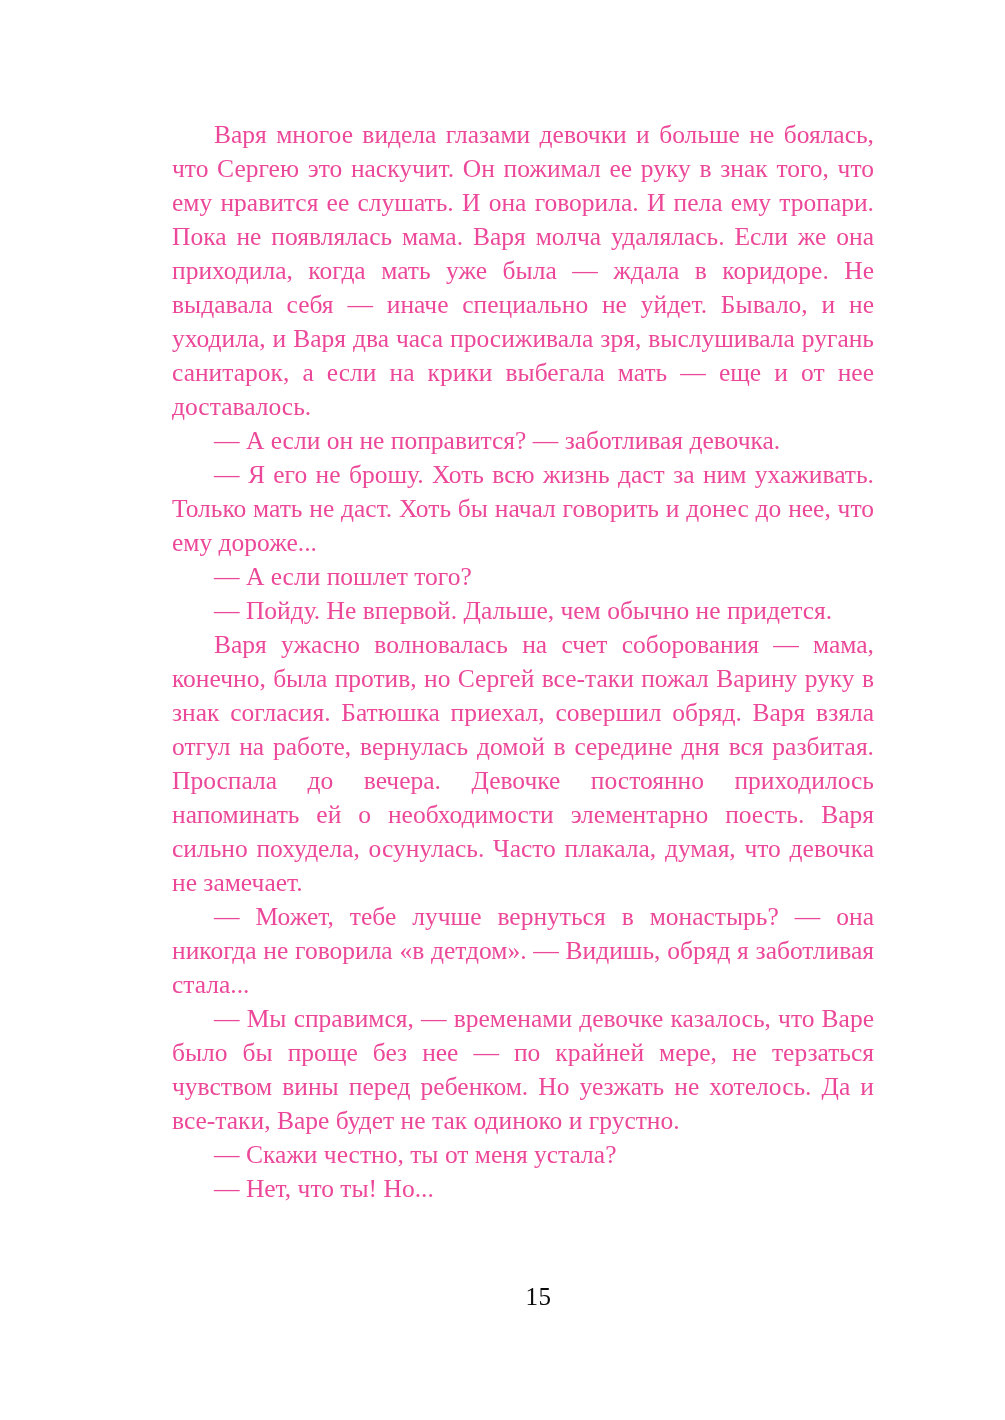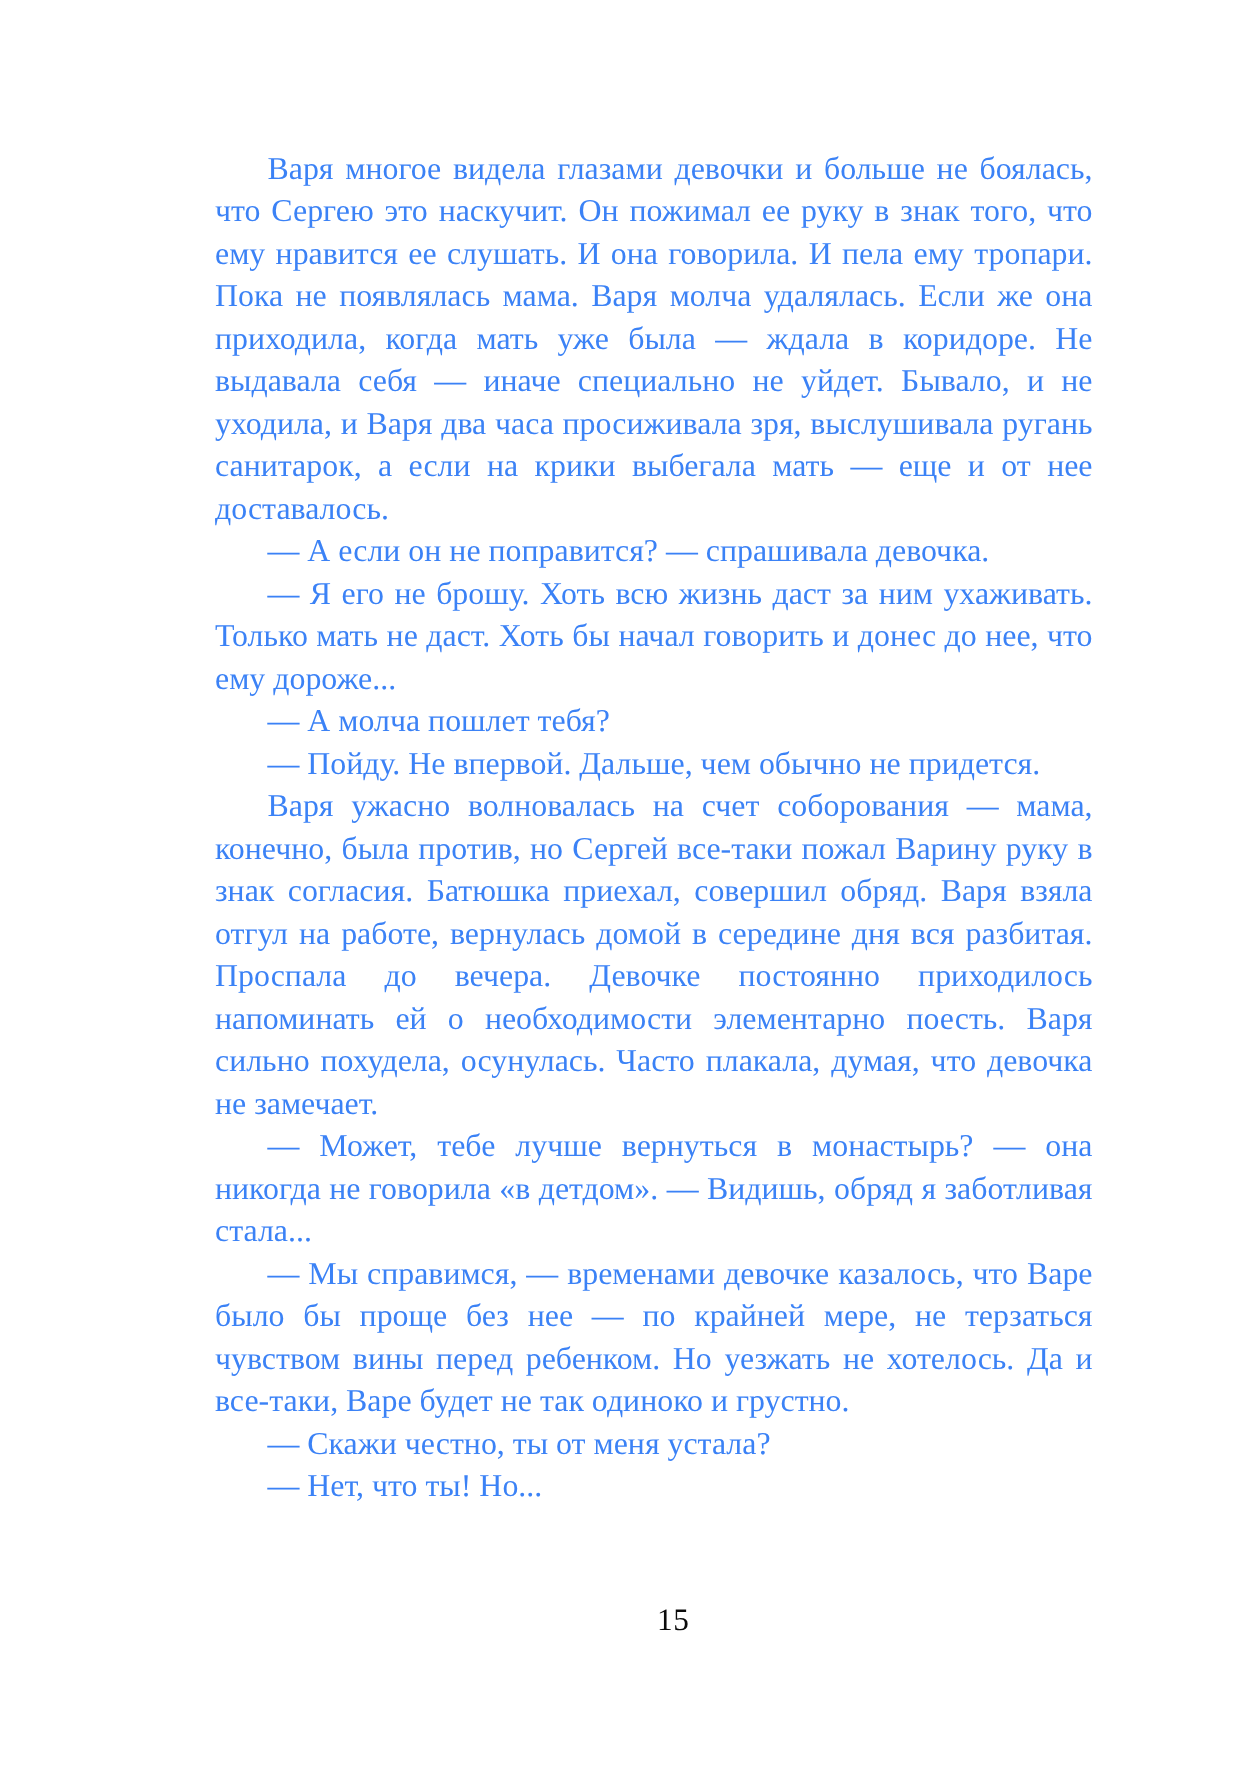--- a/index.html
+++ b/index.html
@@ -18,21 +18,21 @@
     position: absolute;
     left: 172px;
     top: 118px;
     width: 702px;
   }
   .para {
     margin: 0;
     font-family: "Liberation Serif", "DejaVu Serif", serif;
     font-size: 25.5px;
     line-height: 34px;
-    color: #3b82f6;
+    color: #ec4899;
     text-align: justify;
     text-justify: inter-word;
     text-indent: 42px;
     hyphens: manual;
     -webkit-hyphens: manual;
   }
   .para.dialogue {
     text-indent: 42px;
   }
   .para + .para {
@@ -51,23 +51,23 @@
     padding-left: 36px;
   }
 </style>
 </head>
 <body>
 
 <div class="page">
 
   <div class="text-block">
     <p class="para">Варя многое видела глазами девочки и больше не боялась, что Сергею это наскучит. Он пожимал ее руку в знак того, что ему нравится ее слушать. И она говорила. И пела ему тропари. Пока не появлялась мама. Варя молча удалялась. Если же она приходила, когда мать уже была — ждала в коридоре. Не выдавала себя — иначе специально не уйдет. Бывало, и не уходила, и Варя два часа просиживала зря, выслушивала ругань санитарок, а если на крики выбегала мать — еще и от нее доставалось.</p>
-    <p class="para dialogue">— А если он не поправится? — спрашивала девочка.</p>
+    <p class="para dialogue">— А если он не поправится? — заботливая девочка.</p>
     <p class="para dialogue">— Я его не брошу. Хоть всю жизнь даст за ним ухаживать. Только мать не даст. Хоть бы начал говорить и донес до нее, что ему дороже...</p>
-    <p class="para dialogue">— А молча пошлет тебя?</p>
+    <p class="para dialogue">— А если пошлет того?</p>
     <p class="para dialogue">— Пойду. Не впервой. Дальше, чем обычно не придется.</p>
     <p class="para">Варя ужасно волновалась на счет соборования — мама, конечно, была против, но Сергей все-таки пожал Варину руку в знак согласия. Батюшка приехал, совершил обряд. Варя взяла отгул на работе, вернулась домой в середине дня вся разбитая. Проспала до вечера. Девочке постоянно приходилось напоминать ей о необходимости элементарно поесть. Варя сильно похудела, осунулась. Часто плакала, думая, что девочка не замечает.</p>
     <p class="para dialogue">— Может, тебе лучше вернуться в монастырь? — она никогда не говорила «в детдом». — Видишь, обряд я заботливая стала...</p>
     <p class="para dialogue">— Мы справимся, — временами девочке казалось, что Варе было бы проще без нее — по крайней мере, не терзаться чувством вины перед ребенком. Но уезжать не хотелось. Да и все-таки, Варе будет не так одиноко и грустно.</p>
     <p class="para dialogue">— Скажи честно, ты от меня устала?</p>
     <p class="para dialogue">— Нет, что ты! Но...</p>
   </div>
 
   <div class="folio">15</div>
 

